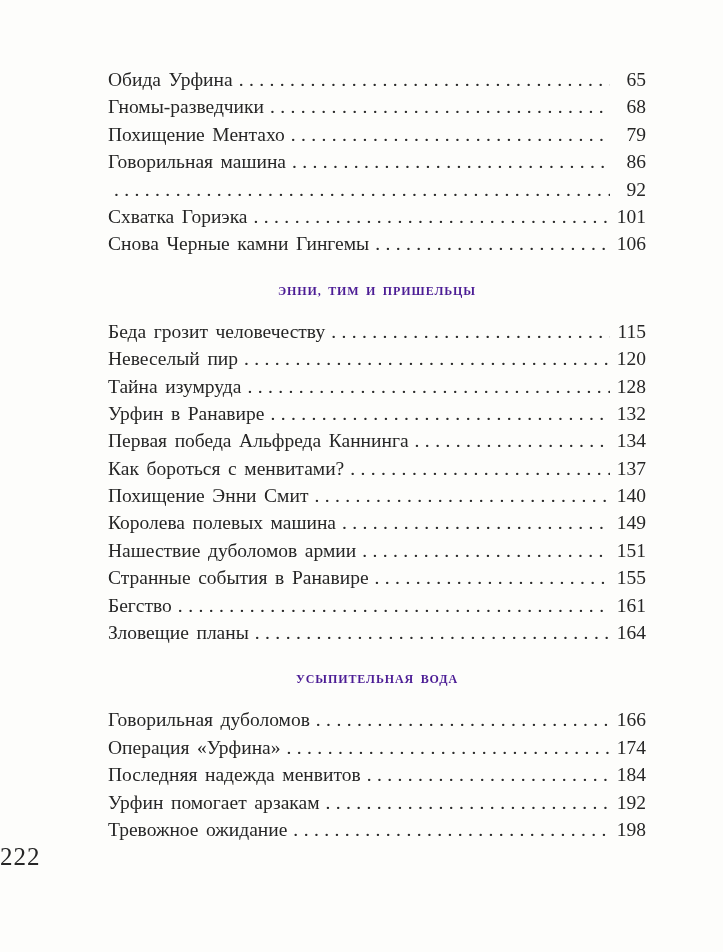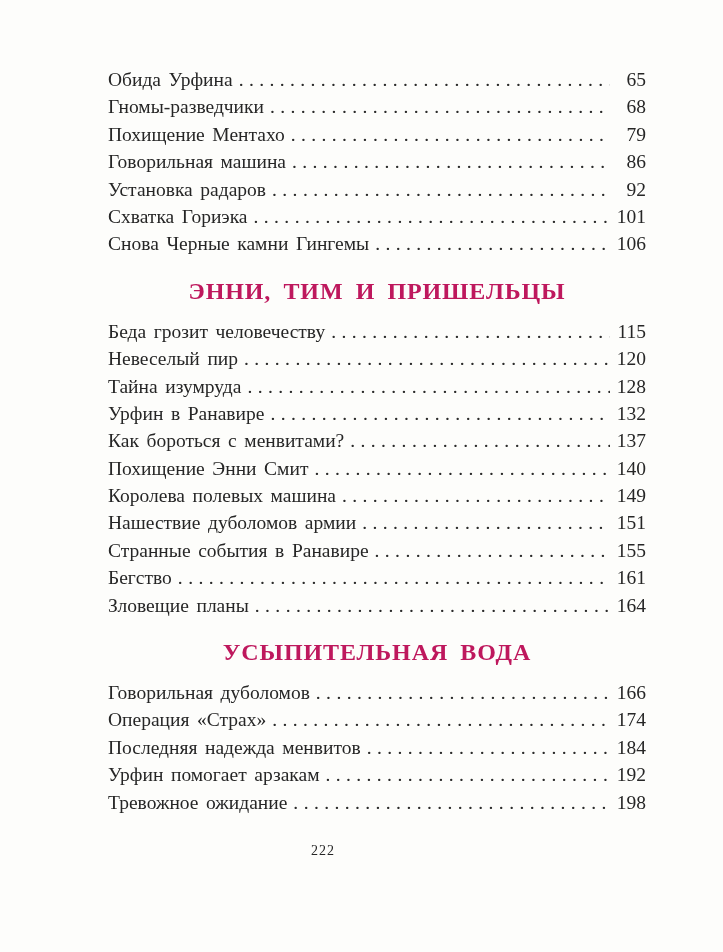--- a/index.html
+++ b/index.html
@@ -29,25 +29,25 @@
     width: 538px; 
   }
   .toc-section {
     margin: 0;
   }
   .section-heading {
     margin: 19px 0 13px 0;
     height: 28px;
     line-height: 28px;
     text-align: center;
-    font-size: 24px;
+    font-size: 12px;
     font-weight: bold;
     letter-spacing: 0.9px;
     word-spacing: 0.22em;
-    color: #be185d;
+    color: #4c1d95;
   }
   .toc-row {
     display: flex;
     align-items: flex-start;
     height: 27.4px;
     line-height: 27.4px;
     word-spacing: 0.14em;
   }
   .toc-title {
     white-space: nowrap;
@@ -69,22 +69,21 @@
     flex: 0 0 auto;
     min-width: 33px;
     text-align: right;
     white-space: nowrap;
   }
   .footer-page-number {
     position: absolute;
     left: 0;
     right: 77px; 
     top: 843px;
-    text-align: center;
-    font-size: 14px;
+    font-size: 25px;
     letter-spacing: 1px;
     color: #262626;
   }
 </style>
 </head>
 <body>
 
 <div class="page">
   <main class="toc">
       <section class="toc-section">
@@ -102,21 +101,20 @@
           <span class="toc-title">Похищение Ментахо</span>
           <span class="toc-dots"></span>
           <span class="toc-page">79</span>
         </div>
         <div class="toc-row">
           <span class="toc-title">Говорильная машина</span>
           <span class="toc-dots"></span>
           <span class="toc-page">86</span>
         </div>
         <div class="toc-row">
-          <span class="toc-title">Установка радаров</span>
           <span class="toc-dots"></span>
           <span class="toc-page">92</span>
         </div>
         <div class="toc-row">
           <span class="toc-title">Схватка Гориэка</span>
           <span class="toc-dots"></span>
           <span class="toc-page">101</span>
         </div>
         <div class="toc-row">
           <span class="toc-title">Снова Черные камни Гингемы</span>
@@ -140,20 +138,25 @@
           <span class="toc-title">Тайна изумруда</span>
           <span class="toc-dots"></span>
           <span class="toc-page">128</span>
         </div>
         <div class="toc-row">
           <span class="toc-title">Урфин в Ранавире</span>
           <span class="toc-dots"></span>
           <span class="toc-page">132</span>
         </div>
         <div class="toc-row">
+          <span class="toc-title">Первая победа Альфреда Каннинга</span>
+          <span class="toc-dots"></span>
+          <span class="toc-page">134</span>
+        </div>
+        <div class="toc-row">
           <span class="toc-title">Как бороться с менвитами?</span>
           <span class="toc-dots"></span>
           <span class="toc-page">137</span>
         </div>
         <div class="toc-row">
           <span class="toc-title">Похищение Энни Смит</span>
           <span class="toc-dots"></span>
           <span class="toc-page">140</span>
         </div>
         <div class="toc-row">
@@ -183,21 +186,21 @@
         </div>
       </section>
       <section class="toc-section">
         <h2 class="section-heading">УСЫПИТЕЛЬНАЯ ВОДА</h2>
         <div class="toc-row">
           <span class="toc-title">Говорильная дуболомов</span>
           <span class="toc-dots"></span>
           <span class="toc-page">166</span>
         </div>
         <div class="toc-row">
-          <span class="toc-title">Операция «Страх»</span>
+          <span class="toc-title">Операция «Урфина»</span>
           <span class="toc-dots"></span>
           <span class="toc-page">174</span>
         </div>
         <div class="toc-row">
           <span class="toc-title">Последняя надежда менвитов</span>
           <span class="toc-dots"></span>
           <span class="toc-page">184</span>
         </div>
         <div class="toc-row">
           <span class="toc-title">Урфин помогает арзакам</span>

